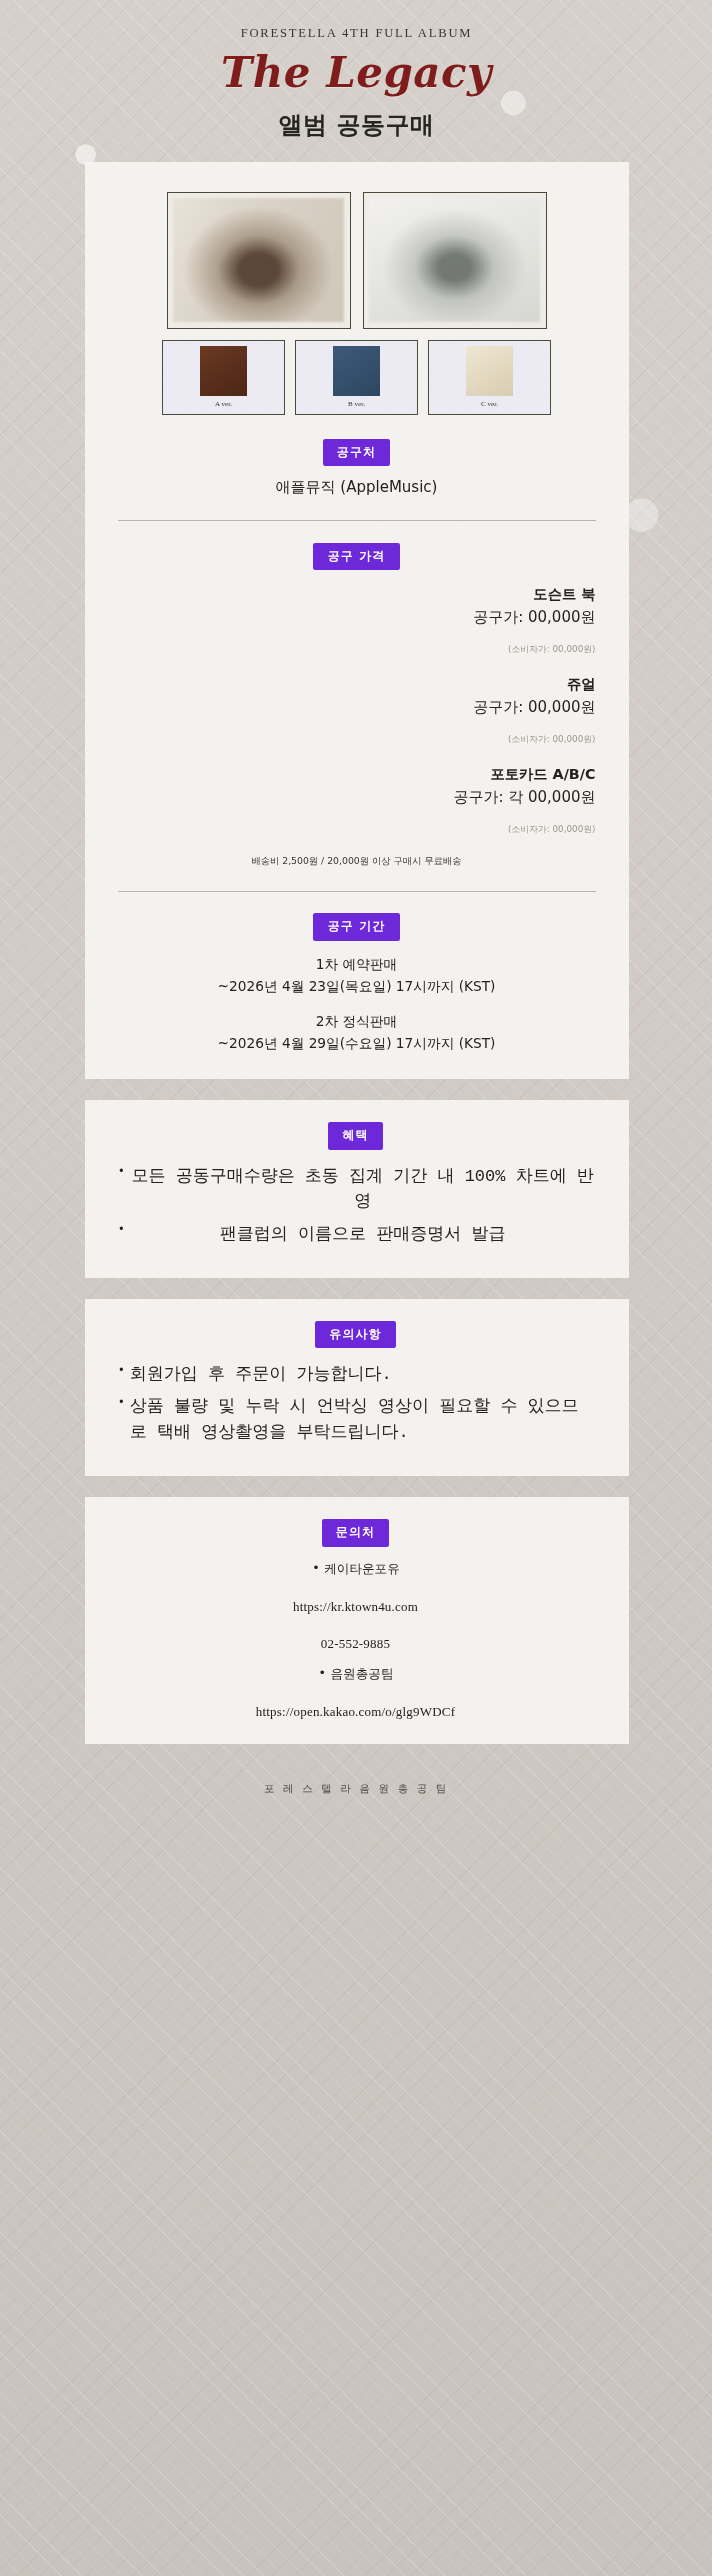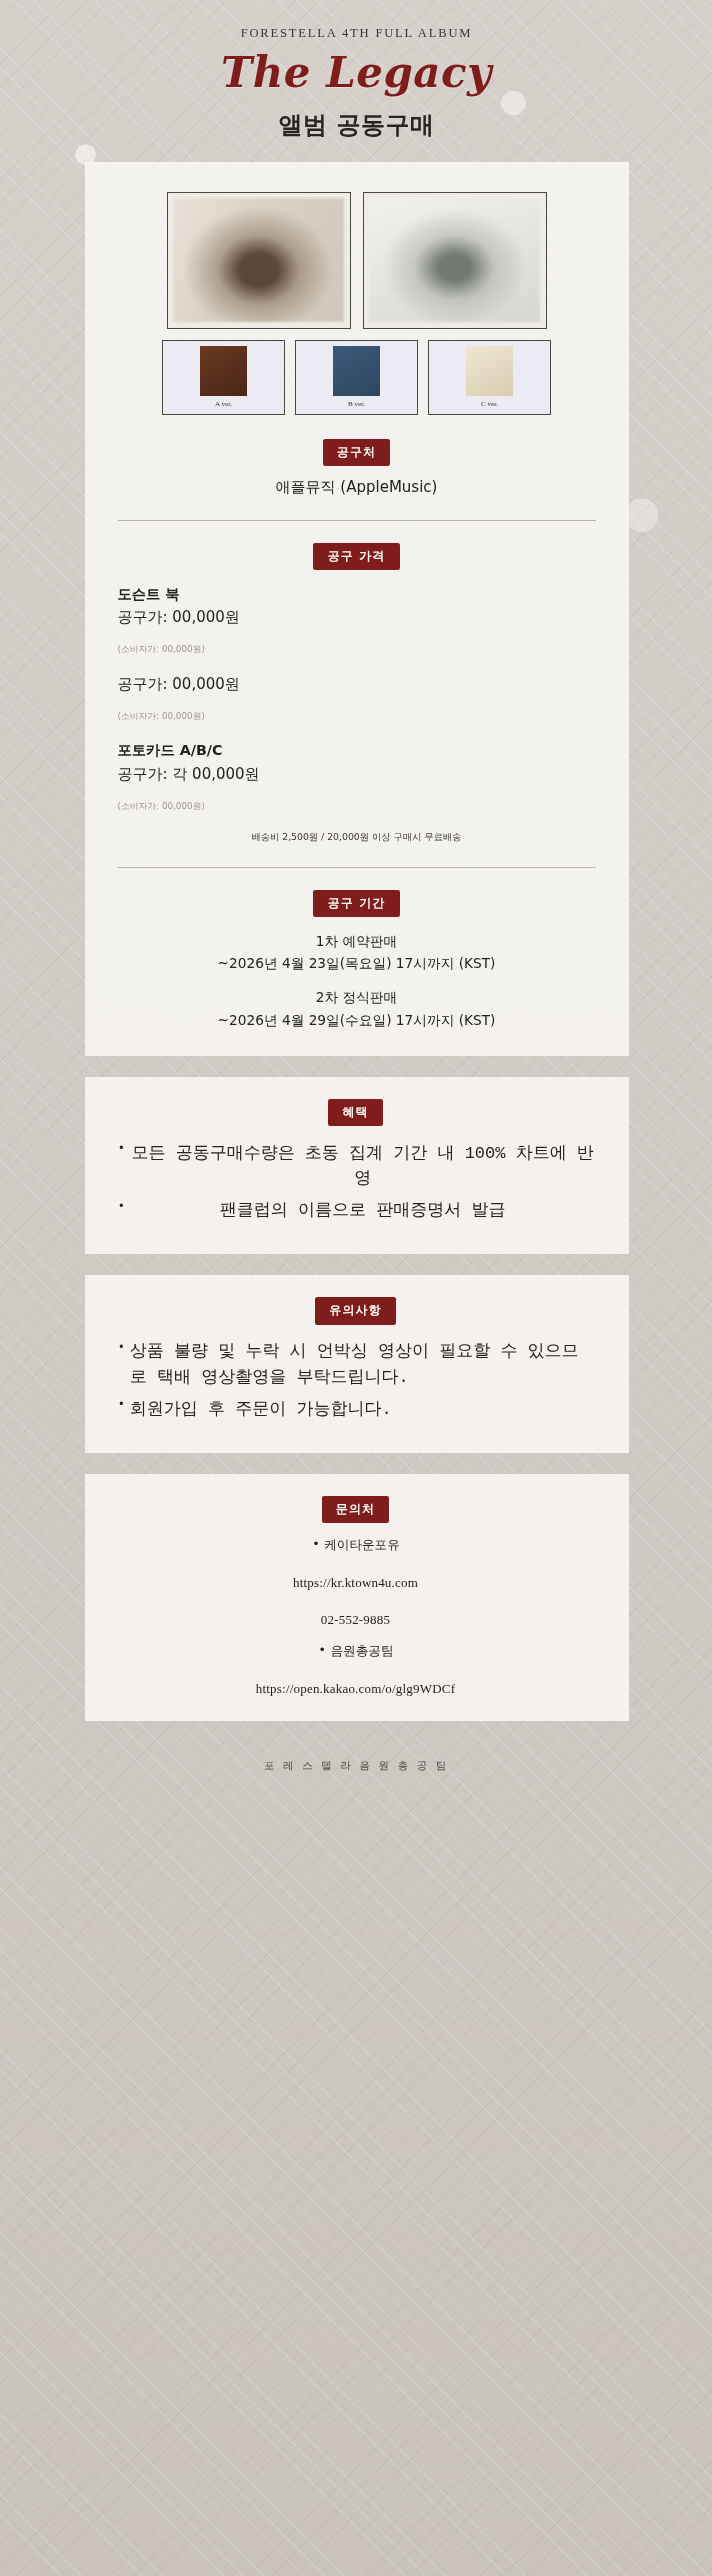--- a/index.html
+++ b/index.html
@@ -133,21 +133,21 @@
     font-size: 7.1px;
     font-family: "Liberation Serif", serif;
     color: #3a3733;
   }
 
   
   .pill {
     display: block;
     width: fit-content;
     margin: 0 auto;
-    background: #7f1d1d;
+    background: #6d28d9;
     color: #fffdf8;
     font-family: "DejaVu Sans", sans-serif;
     font-size: 12px;
     font-weight: 700;
     letter-spacing: 1.1px;
     padding: 5px 14.3px 5.5px 14.3px;
     border-radius: 2.2px;
   }
 
   .center { text-align: center; }
@@ -159,21 +159,21 @@
   }
 
   .divider {
     width: 100%;
     height: 0.5px;
     background: #b9b4ac;
     margin: 23px 0 22px 0;
   }
 
   
-  .price-group { margin-top: 14.3px; text-align: left; }
+  .price-group { margin-top: 14.3px; text-align: right; }
   .price-group + .price-group { margin-top: 18.6px; }
   .price-item-name {
     font-family: "DejaVu Sans", sans-serif;
     font-size: 14.3px;
     font-weight: 600;
     color: #23221f;
   }
   .price-main {
     margin-top: 4.4px;
     font-family: "DejaVu Sans", sans-serif;
@@ -323,20 +323,21 @@
     <div>
       <div class="pill">공구 가격</div>
 
       <div class="price-group">
         <div class="price-item-name">도슨트 북</div>
         <div class="price-main">공구가: 00,000원</div>
         <div class="price-sub">(소비자가: 00,000원)</div>
       </div>
 
       <div class="price-group">
+        <div class="price-item-name">쥬얼</div>
         <div class="price-main">공구가: 00,000원</div>
         <div class="price-sub">(소비자가: 00,000원)</div>
       </div>
 
       <div class="price-group">
         <div class="price-item-name">포토카드 A/B/C</div>
         <div class="price-main">공구가: 각 00,000원</div>
         <div class="price-sub">(소비자가: 00,000원)</div>
       </div>
 
@@ -364,22 +365,22 @@
     <div class="pill">혜택</div>
     <ul class="bullets centered">
       <li>모든 공동구매수량은 초동 집계 기간 내 100% 차트에 반영</li>
       <li>팬클럽의 이름으로 판매증명서 발급</li>
     </ul>
   </div>
 
   <div class="panel tight">
     <div class="pill">유의사항</div>
     <ul class="bullets">
+      <li>회원가입 후 주문이 가능합니다.</li>
       <li>상품 불량 및 누락 시 언박싱 영상이 필요할 수 있으므로 택배 영상촬영을 부탁드립니다.</li>
-      <li>회원가입 후 주문이 가능합니다.</li>
     </ul>
   </div>
 
   <div class="panel tight">
     <div class="pill">문의처</div>
 
     <div class="contact-group">
       <div class="contact-name">케이타운포유</div>
       <div class="contact-line">https://kr.ktown4u.com</div>
       <div class="contact-line">02-552-9885</div>

